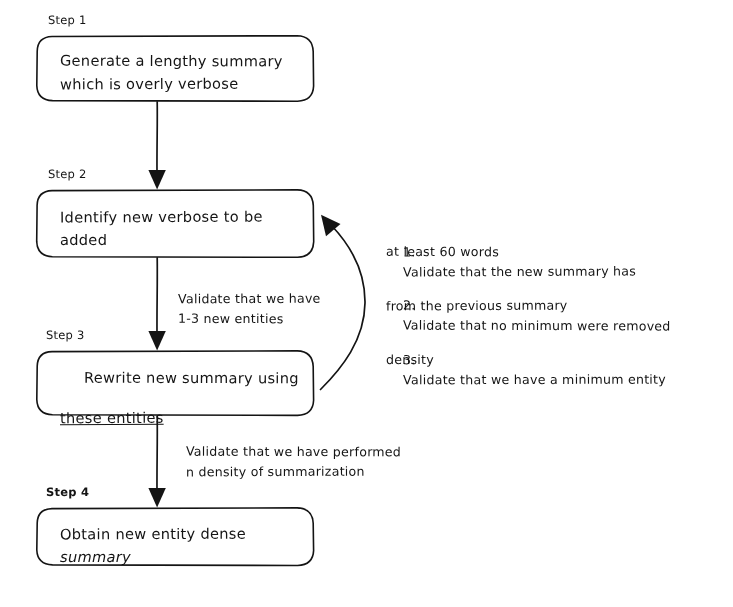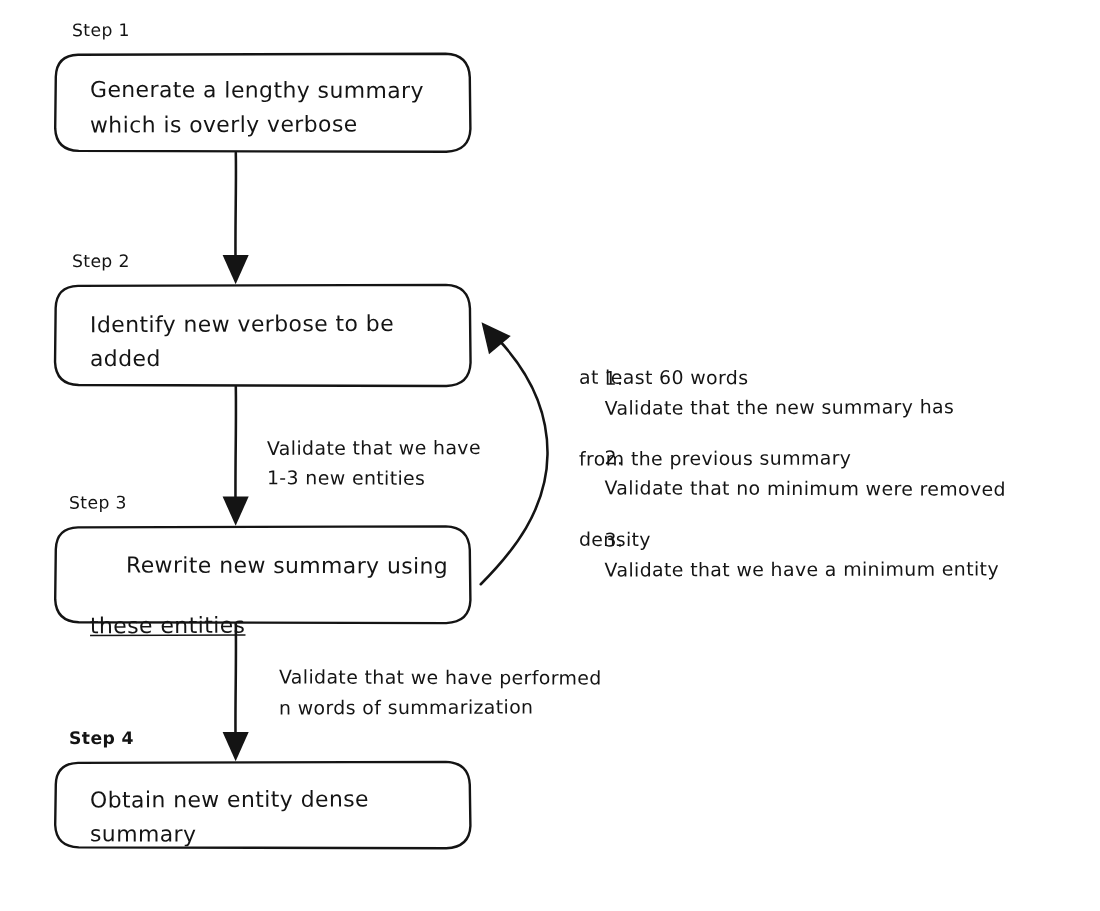--- a/index.html
+++ b/index.html
@@ -136,27 +136,27 @@
   <div class="txt step-label jitter-b" style="left:48px; top:167px;">Step 2</div>
   <div class="txt box-text jitter-a" style="left:60px; top:205px;">Identify new verbose to be</div>
   <div class="txt box-text jitter-c" style="left:60px; top:228px;">added</div>
 
   <div class="txt step-label jitter-a" style="left:46px; top:328px;">Step 3</div>
   <div class="txt box-text jitter-b" style="left:60px; top:366px;margin-left:24px;">Rewrite new summary using</div>
   <div class="txt box-text jitter-a" style="left:60px; top:406px;text-decoration:underline;">these entities</div>
 
   <div class="txt step-label jitter-c" style="left:46px; top:485px;font-weight:bold;">Step 4</div>
   <div class="txt box-text jitter-a" style="left:60px; top:522px;">Obtain new entity dense</div>
-  <div class="txt box-text jitter-b" style="left:60px; top:545px;">summary</div>
+  <div class="txt box-text jitter-b" style="left:60px; top:545px;font-style:italic;">summary</div>
 
   <div class="txt edge-label jitter-a" style="left:178px; top:288px;">Validate that we have</div>
   <div class="txt edge-label jitter-b" style="left:178px; top:308px;">1-3 new entities</div>
 
   <div class="txt edge-label jitter-b" style="left:186px; top:441px;">Validate that we have performed</div>
-  <div class="txt edge-label jitter-a" style="left:186px; top:461px;">n words of summarization</div>
+  <div class="txt edge-label jitter-a" style="left:186px; top:461px;">n density of summarization</div>
 
   <div class="txt rule-item jitter-a" style="left:386px; top:222px;">
     <span>1.</span>
     <span>Validate that the new summary has</span>
   </div>
   <div class="txt rule-item jitter-b" style="left:386px; top:242px;">at least 60 words</div>
 
   <div class="txt rule-item jitter-b" style="left:386px; top:276px;">
     <span>2.</span>
     <span>Validate that no minimum were removed</span>

